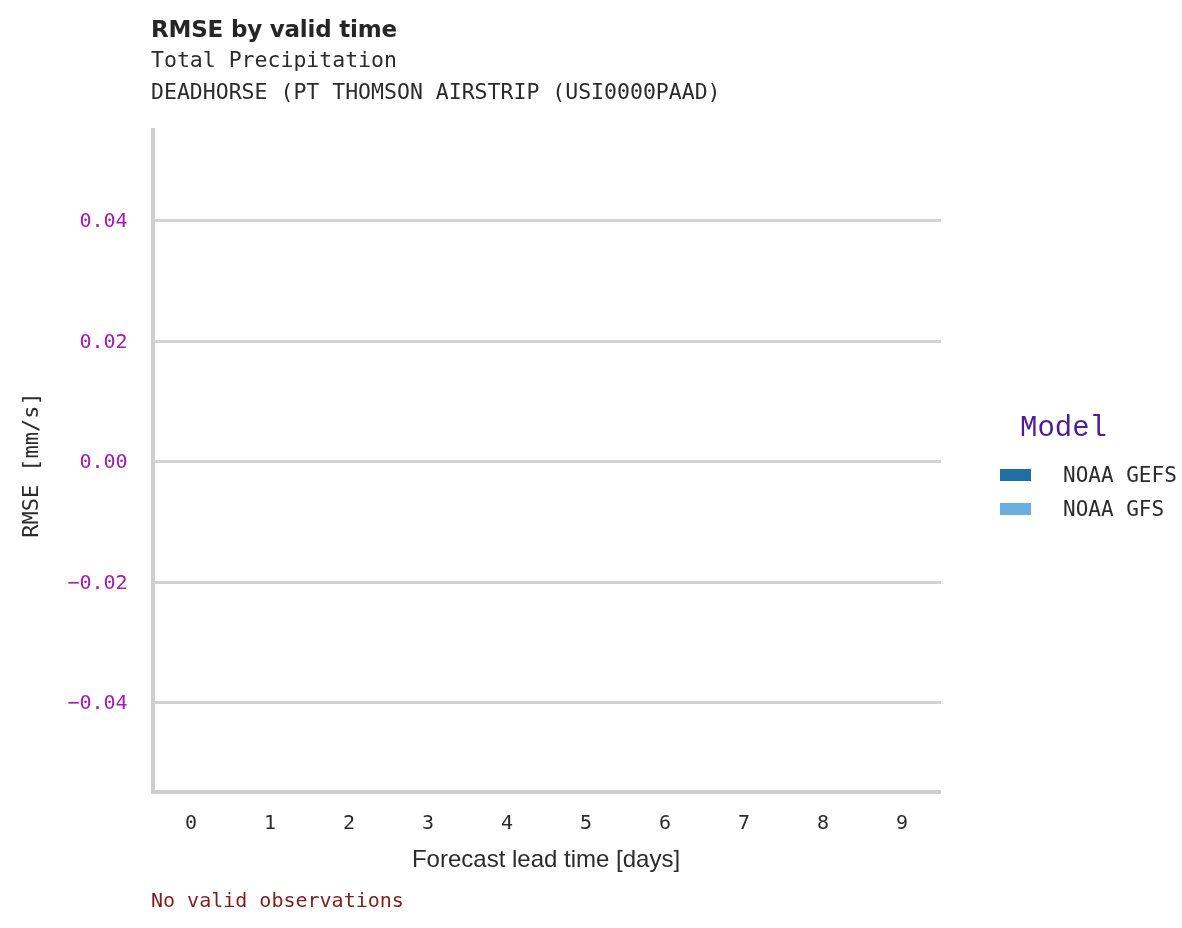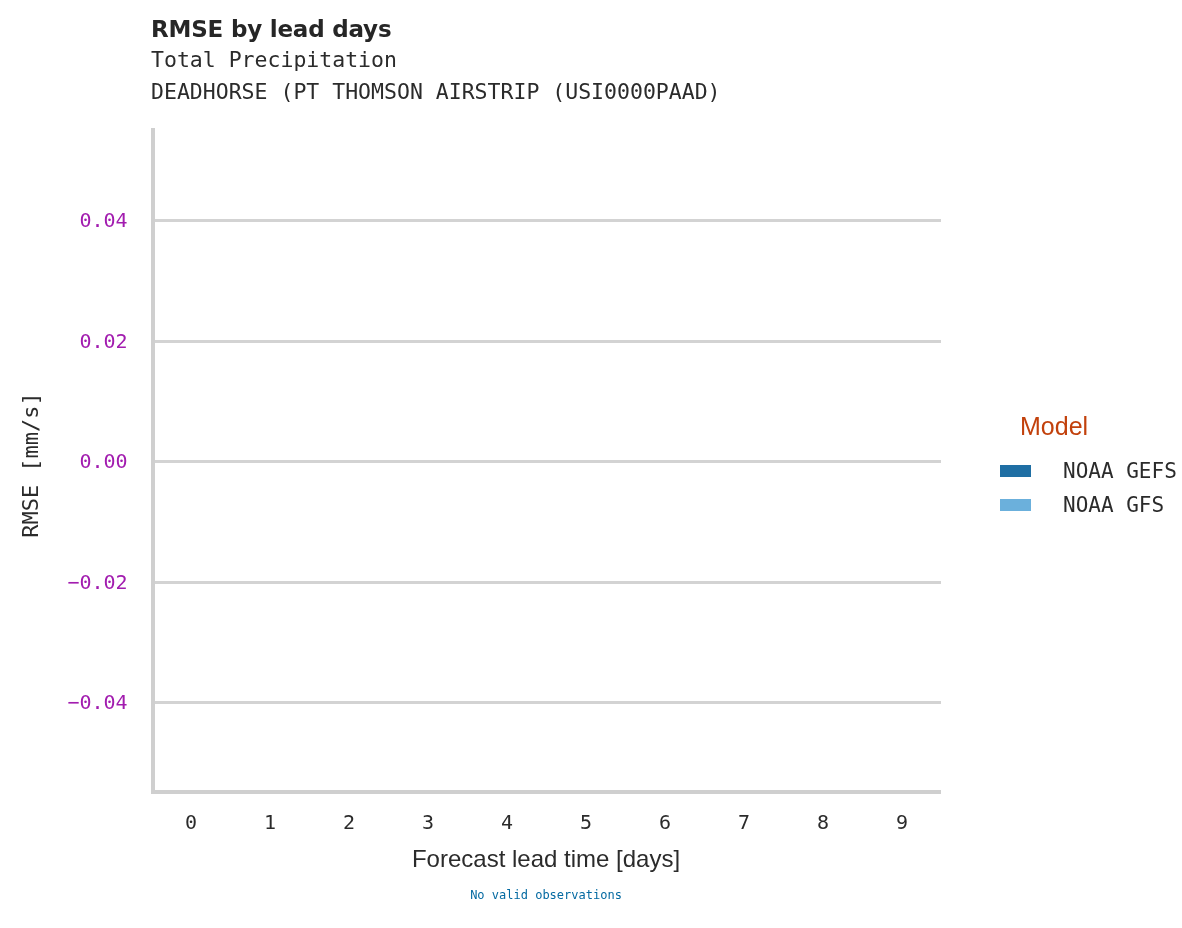--- a/index.html
+++ b/index.html
@@ -116,23 +116,23 @@
     white-space: pre;
   }
 
   
   #legend {
     position: absolute;
     left: 1000px;
     top: 412px;
   }
   #legend-title {
-    font-family: Liberation Sans, sans-serif;
-    font-size: 25px;
-    color: #c2410c;
+    font-family: Liberation Mono, monospace;
+    font-size: 29px;
+    color: #4c1d95;
     margin-left: 20px;
     margin-bottom: 13px;
     white-space: pre;
   }
   .legend-row {
     display: flex;
     align-items: center;
     height: 34px;
   }
   .legend-swatch {
@@ -147,32 +147,32 @@
     margin-left: 32px;
     white-space: pre;
   }
 
   
   #footer-note {
     position: absolute;
     left: 151px;
     top: 888px;
     width: 790px;
-    text-align: center;
-    font-family: "DejaVu Sans Mono", monospace;
-    font-size: 12px;
-    color: #0369a1;
+    text-align: left;
+    font-family: "DejaVu Sans Mono", monospace;
+    font-size: 20px;
+    color: #7f1d1d;
     white-space: pre;
   }
 </style>
 </head>
 <body>
 
 <div id="title-block">
-  <div id="chart-title">RMSE by lead days</div>
+  <div id="chart-title">RMSE by valid time</div>
   <div class="chart-subtitle">Total Precipitation</div>
   <div class="chart-subtitle">DEADHORSE (PT THOMSON AIRSTRIP (USI0000PAAD)</div>
 </div>
 
 <div id="plot-area">
   <div class="gridline" style="top:91px"></div>
   <div class="gridline" style="top:212px"></div>
   <div class="gridline" style="top:332px"></div>
   <div class="gridline" style="top:453px"></div>
   <div class="gridline" style="top:573px"></div>

